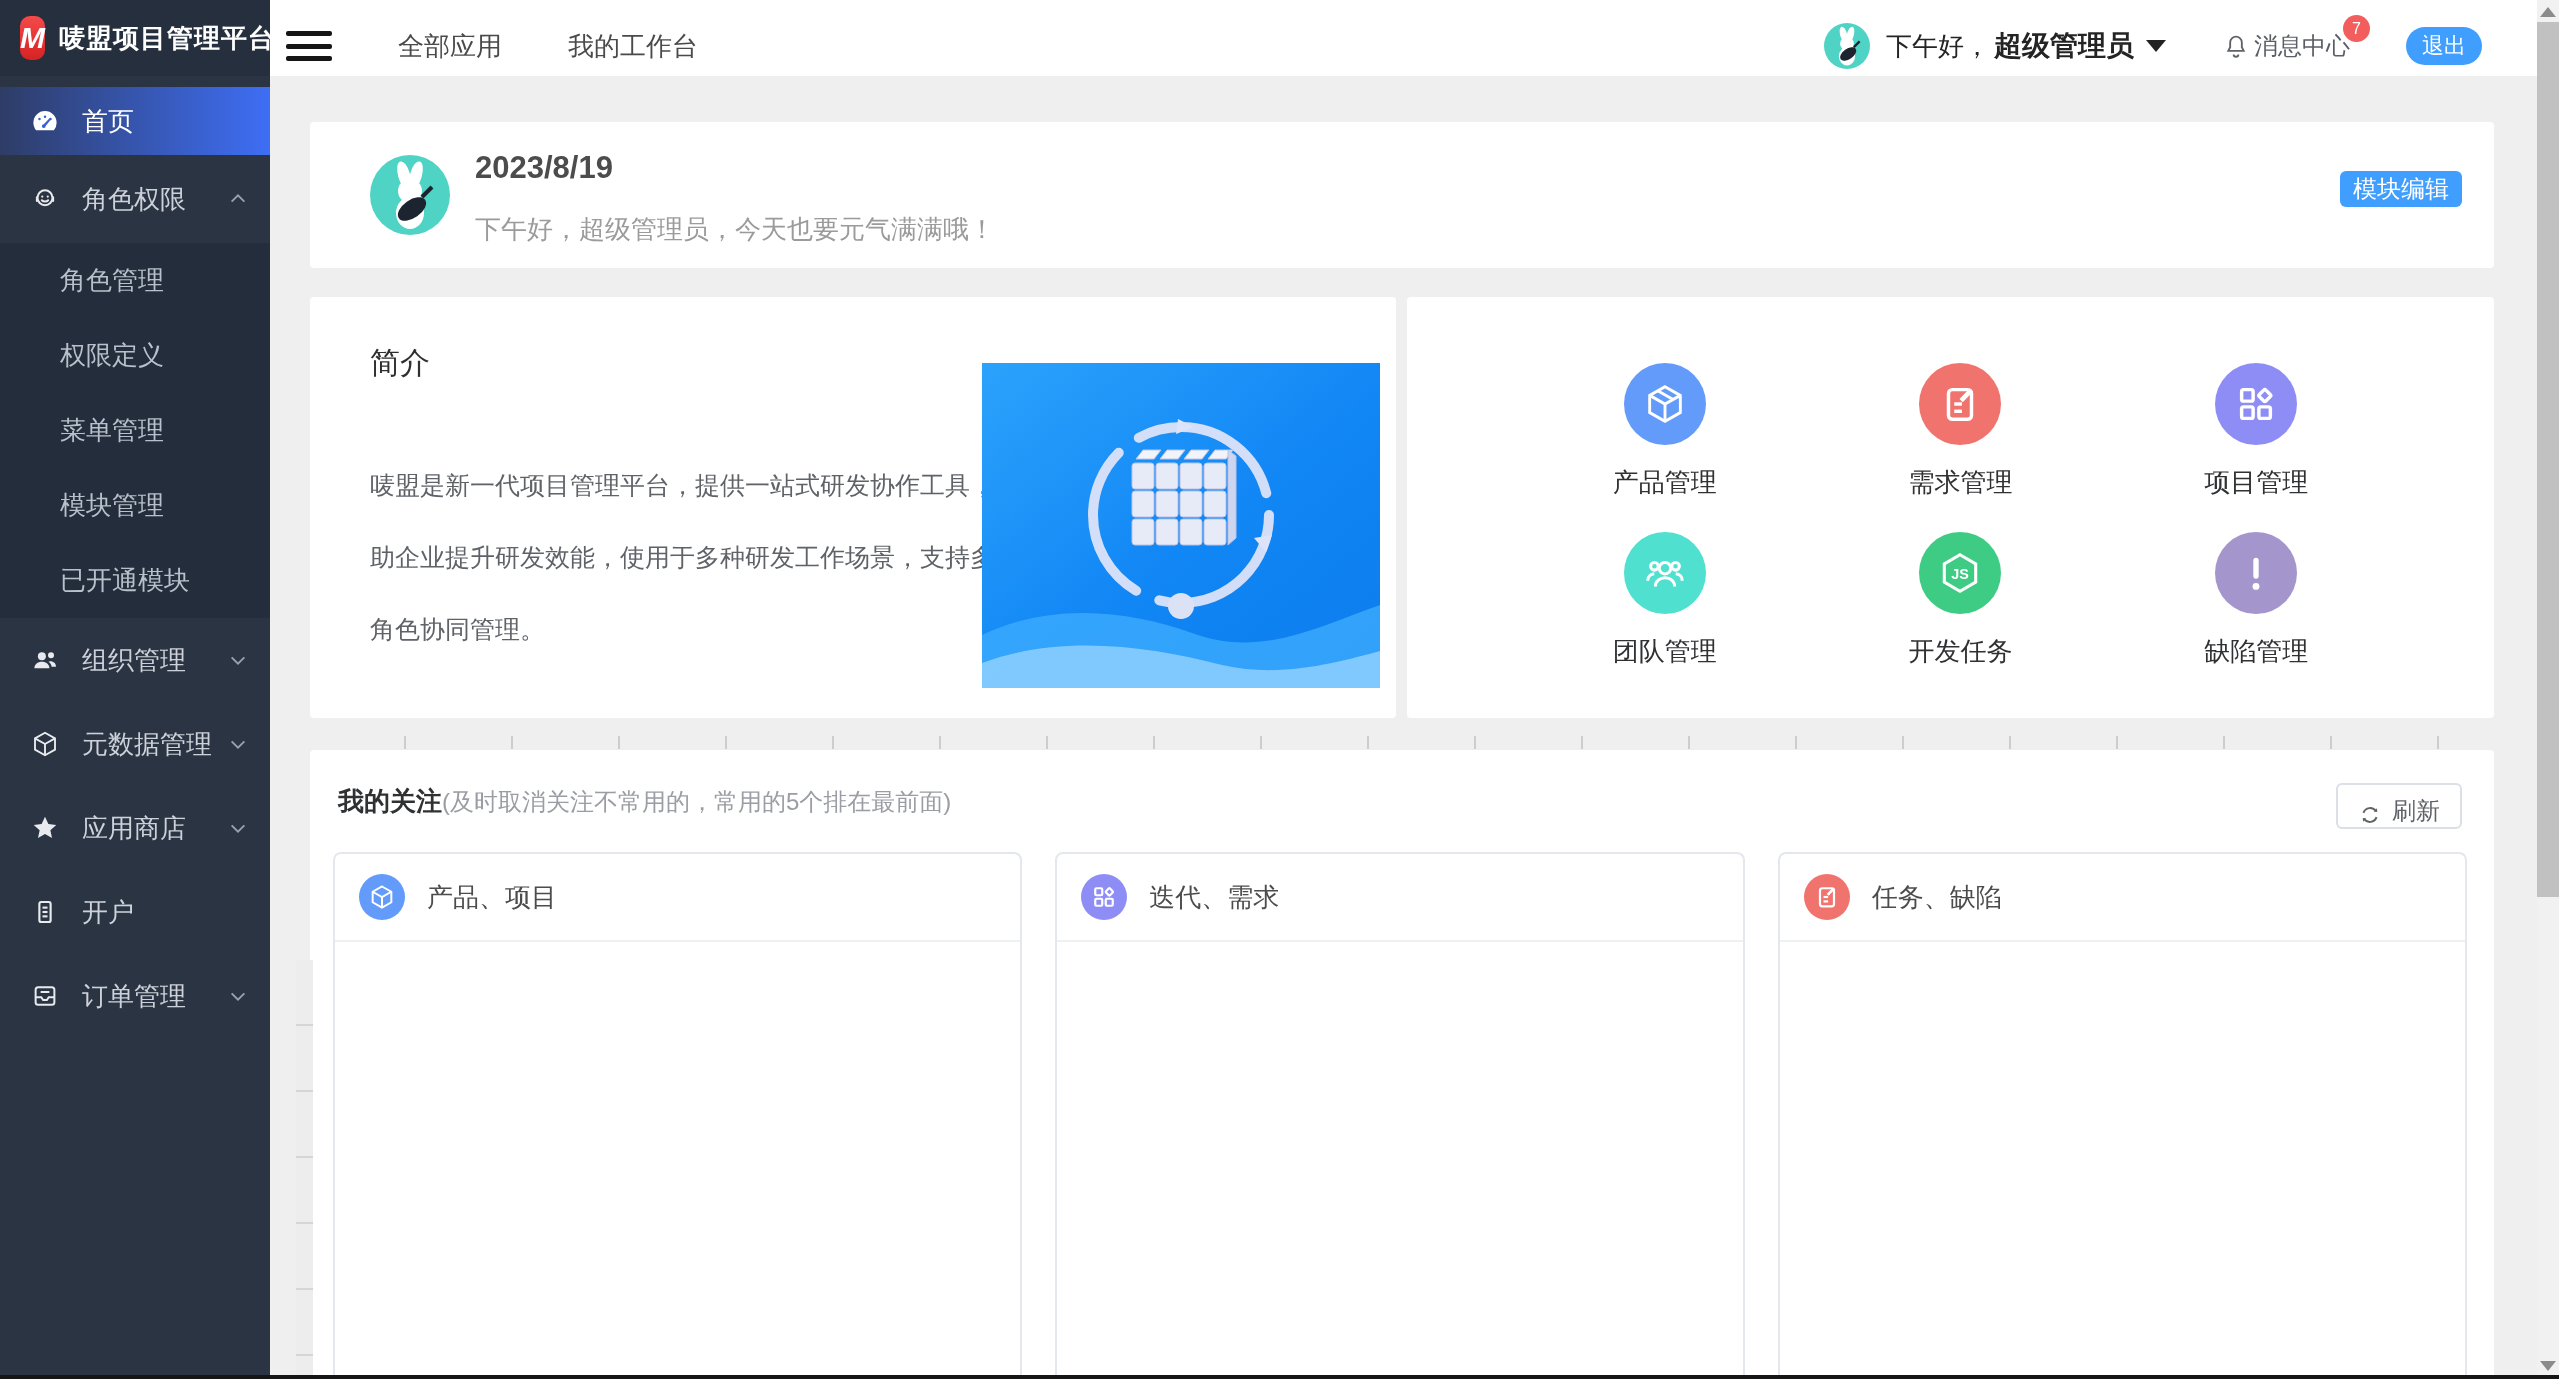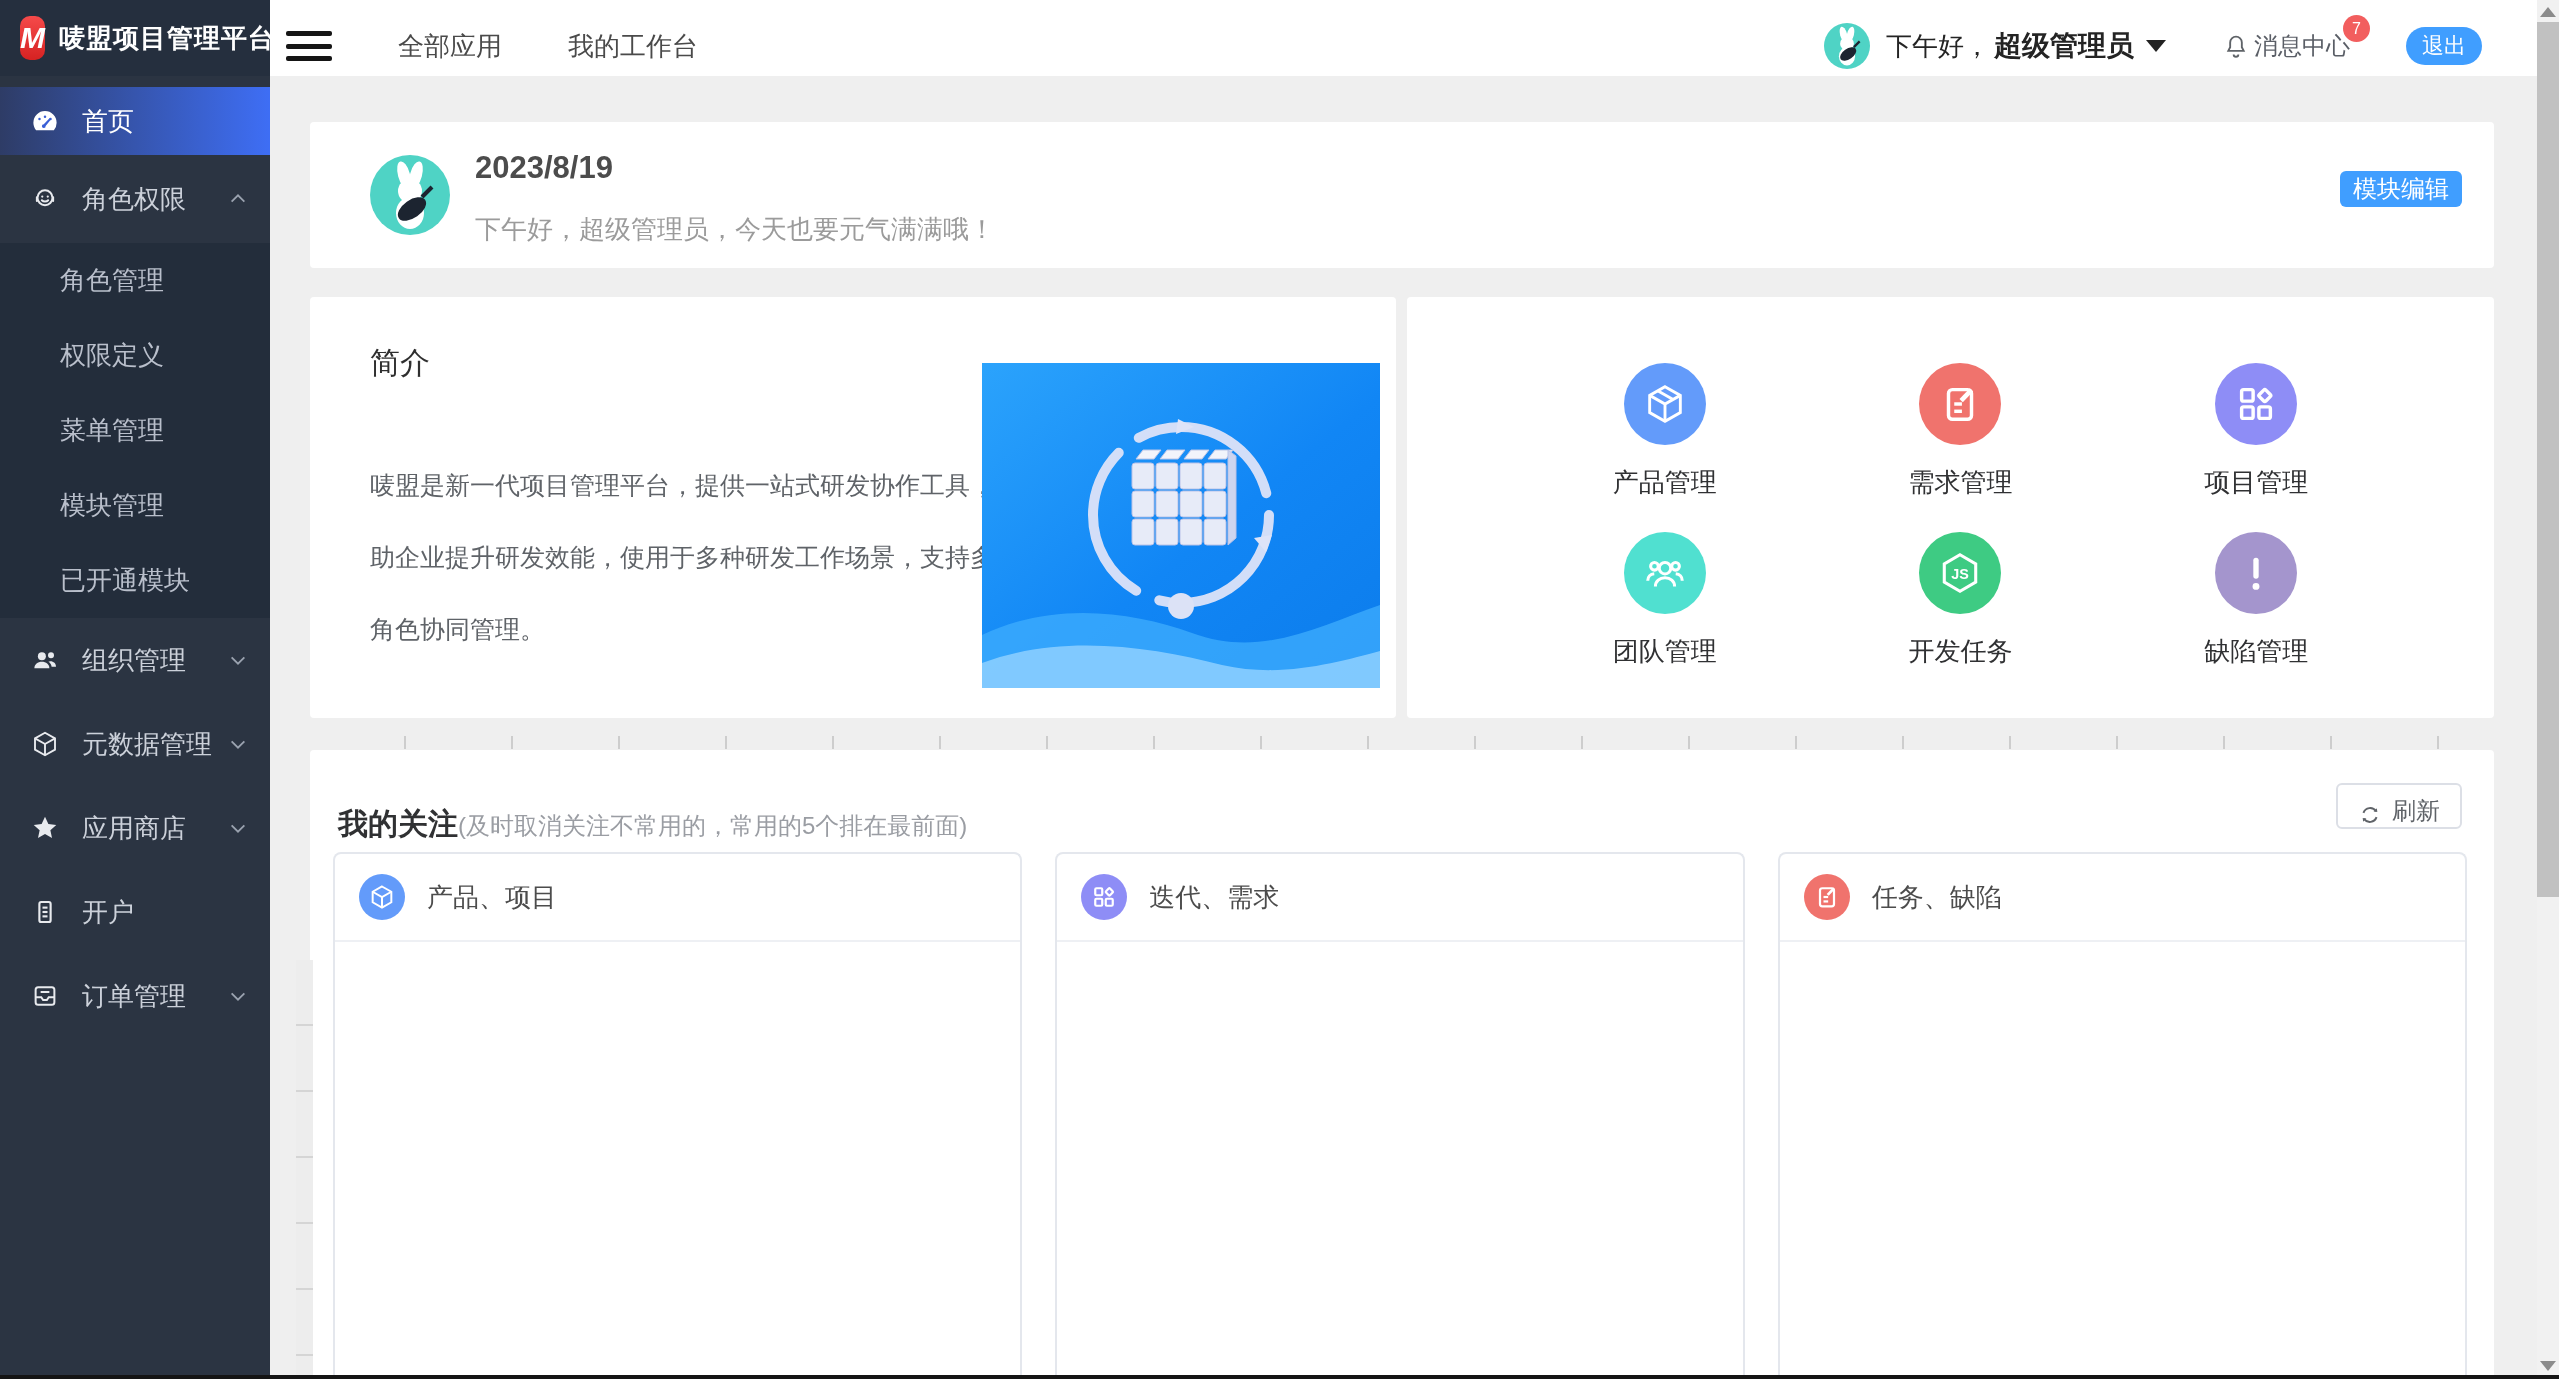--- a/index.html
+++ b/index.html
@@ -56,21 +56,21 @@
   .intro-illustration{position:absolute;right:16px;top:66px;width:398px;height:325px;}
 
   .modules-card{position:absolute;left:1407px;top:297px;width:1087px;height:421px;background:#fff;border-radius:4px;z-index:2;}
   .mod-grid{display:grid;grid-template-columns:repeat(3,1fr);padding:66px 90px 0;row-gap:32px;justify-items:center;margin-left:20px;}
   .module-tile{display:flex;flex-direction:column;align-items:center;cursor:pointer;}
   .mod-circle{width:82px;height:82px;border-radius:50%;display:flex;align-items:center;justify-content:center;}
   .mod-label{margin-top:20px;font-size:26px;color:#303133;white-space:nowrap;}
 
   .follow-card{position:absolute;left:310px;top:750px;width:2184px;height:629px;background:#fff;border-radius:4px 4px 0 0;z-index:2;}
   .follow-header{position:absolute;left:28px;top:34px;display:flex;align-items:baseline;}
-  .follow-title{font-size:30px;font-weight:bold;color:#303133;margin-top:20px;}
+  .follow-title{font-size:26px;font-weight:bold;color:#303133;}
   .follow-sub{font-size:24px;color:#9a9da3;}
   .refresh-btn{position:absolute;right:32px;top:33px;height:46px;padding:0 20px;background:#fff;border:2px solid #dcdfe6;
                border-radius:6px;font-size:24px;color:#5f6368;display:flex;align-items:flex-end;gap:10px;cursor:pointer;box-sizing:border-box;}
   .follow-grid{position:absolute;left:23px;right:27px;top:102px;bottom:0;display:flex;gap:33px;}
   .follow-col{flex:1;background:#fff;border:2px solid #e4e7ed;border-bottom:none;border-radius:8px 8px 0 0;position:relative;}
   .follow-col-header{height:86px;border-bottom:2px solid #eef0f4;display:flex;align-items:center;padding-left:24px;gap:22px;}
   .follow-icon{width:46px;height:46px;border-radius:50%;display:flex;align-items:center;justify-content:center;flex:none;}
   .follow-col-title{font-size:26px;color:#4c4c4c;white-space:nowrap;}
 
   

